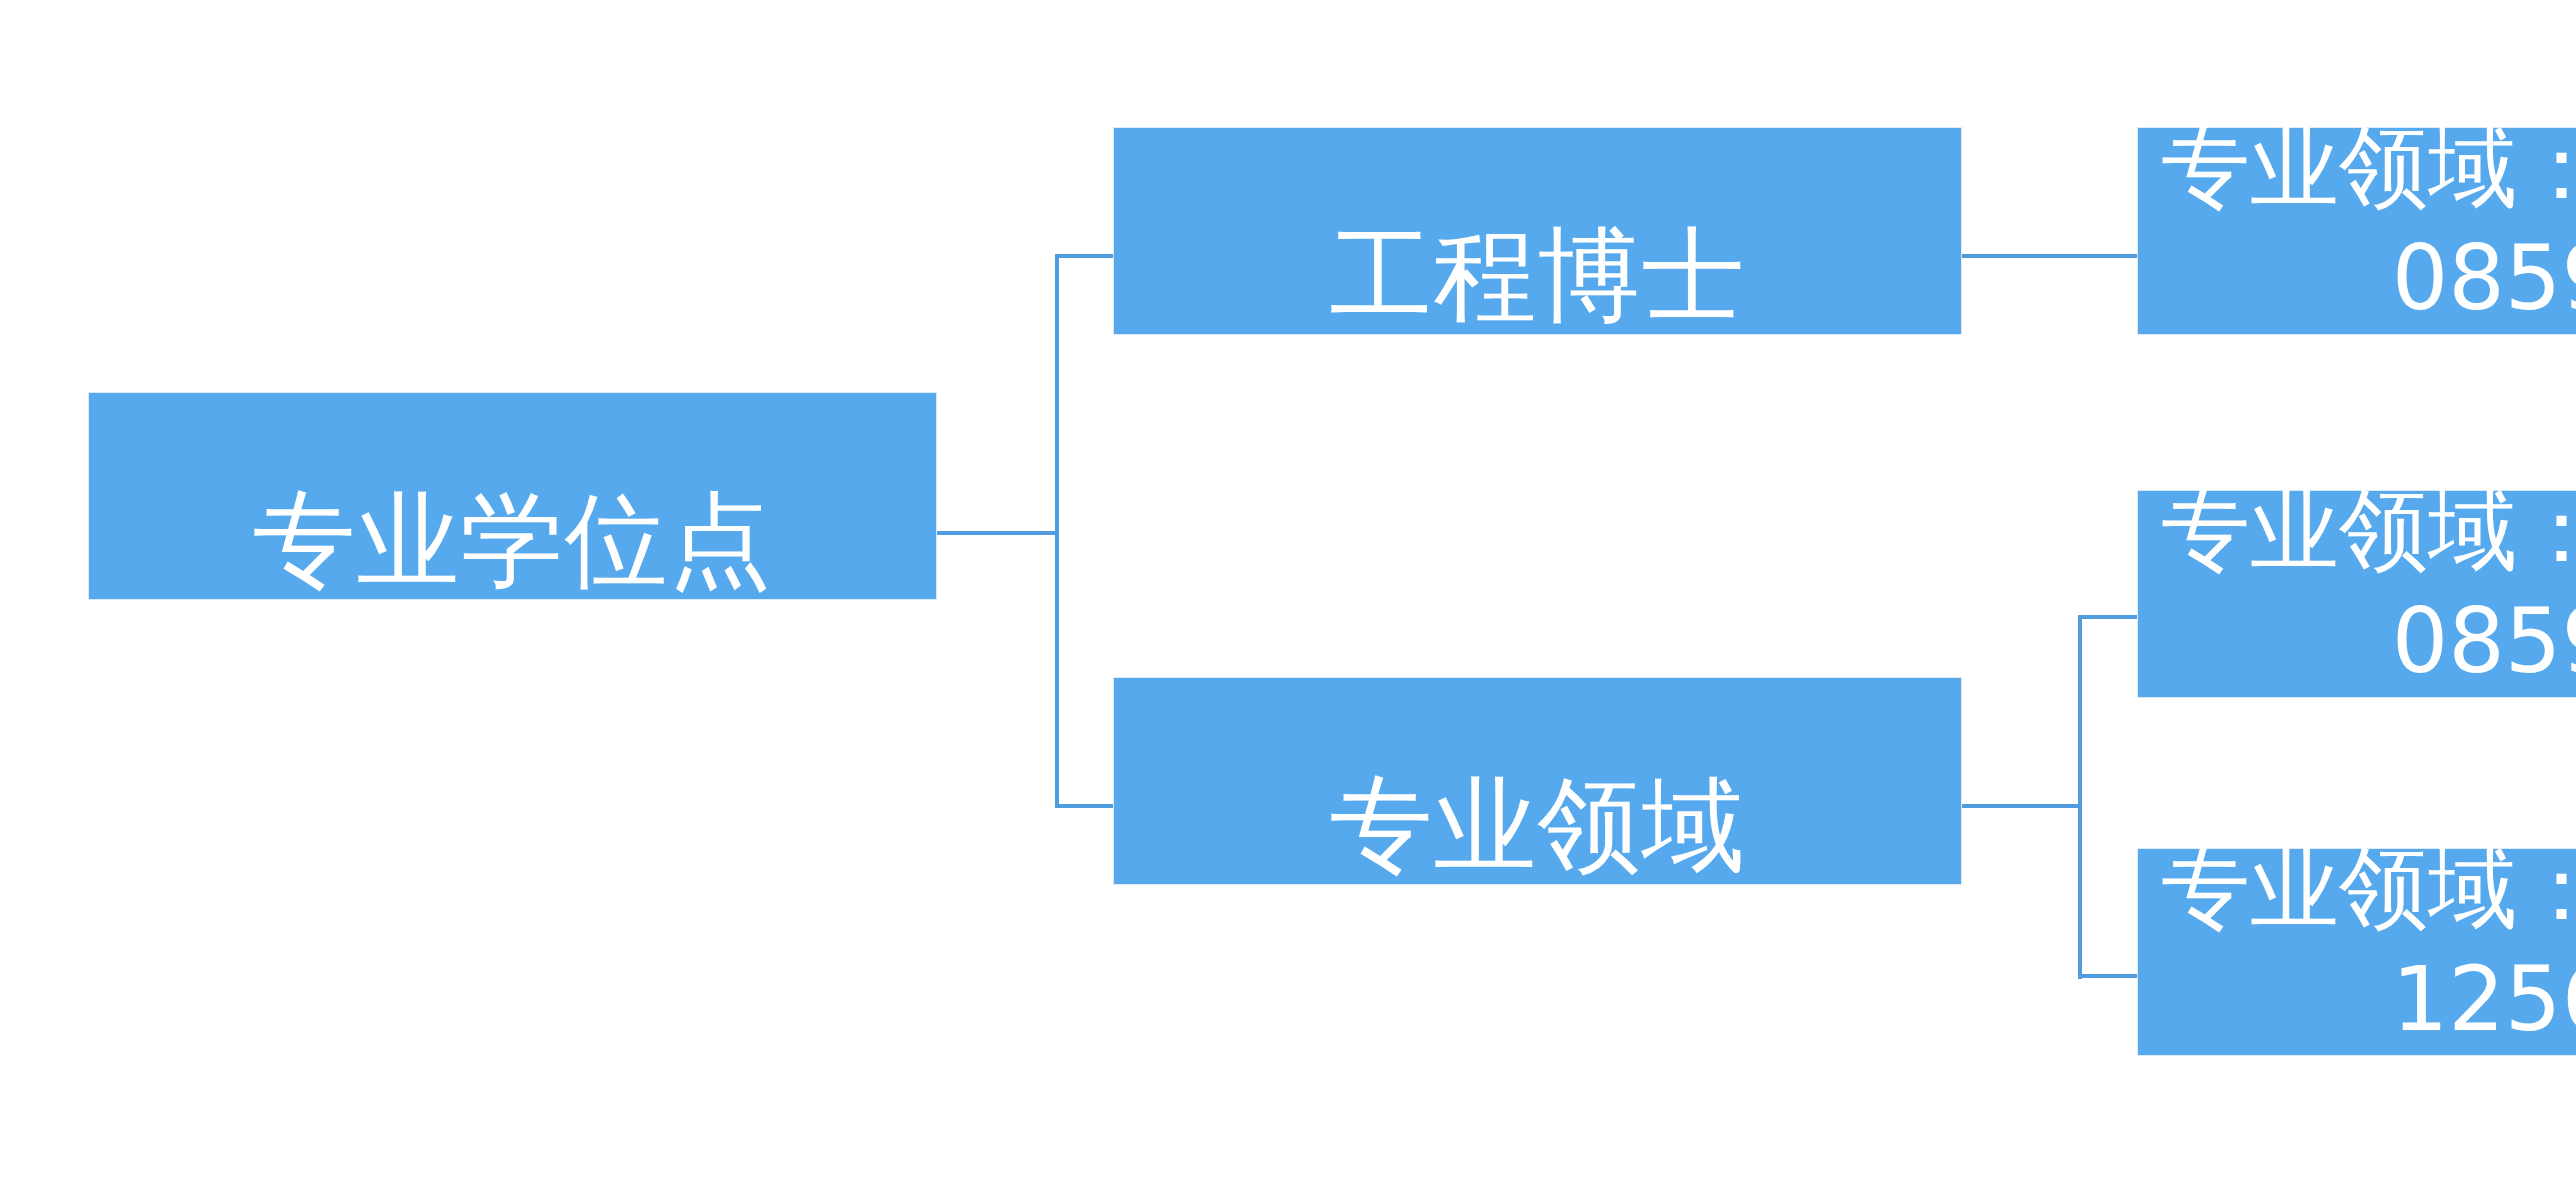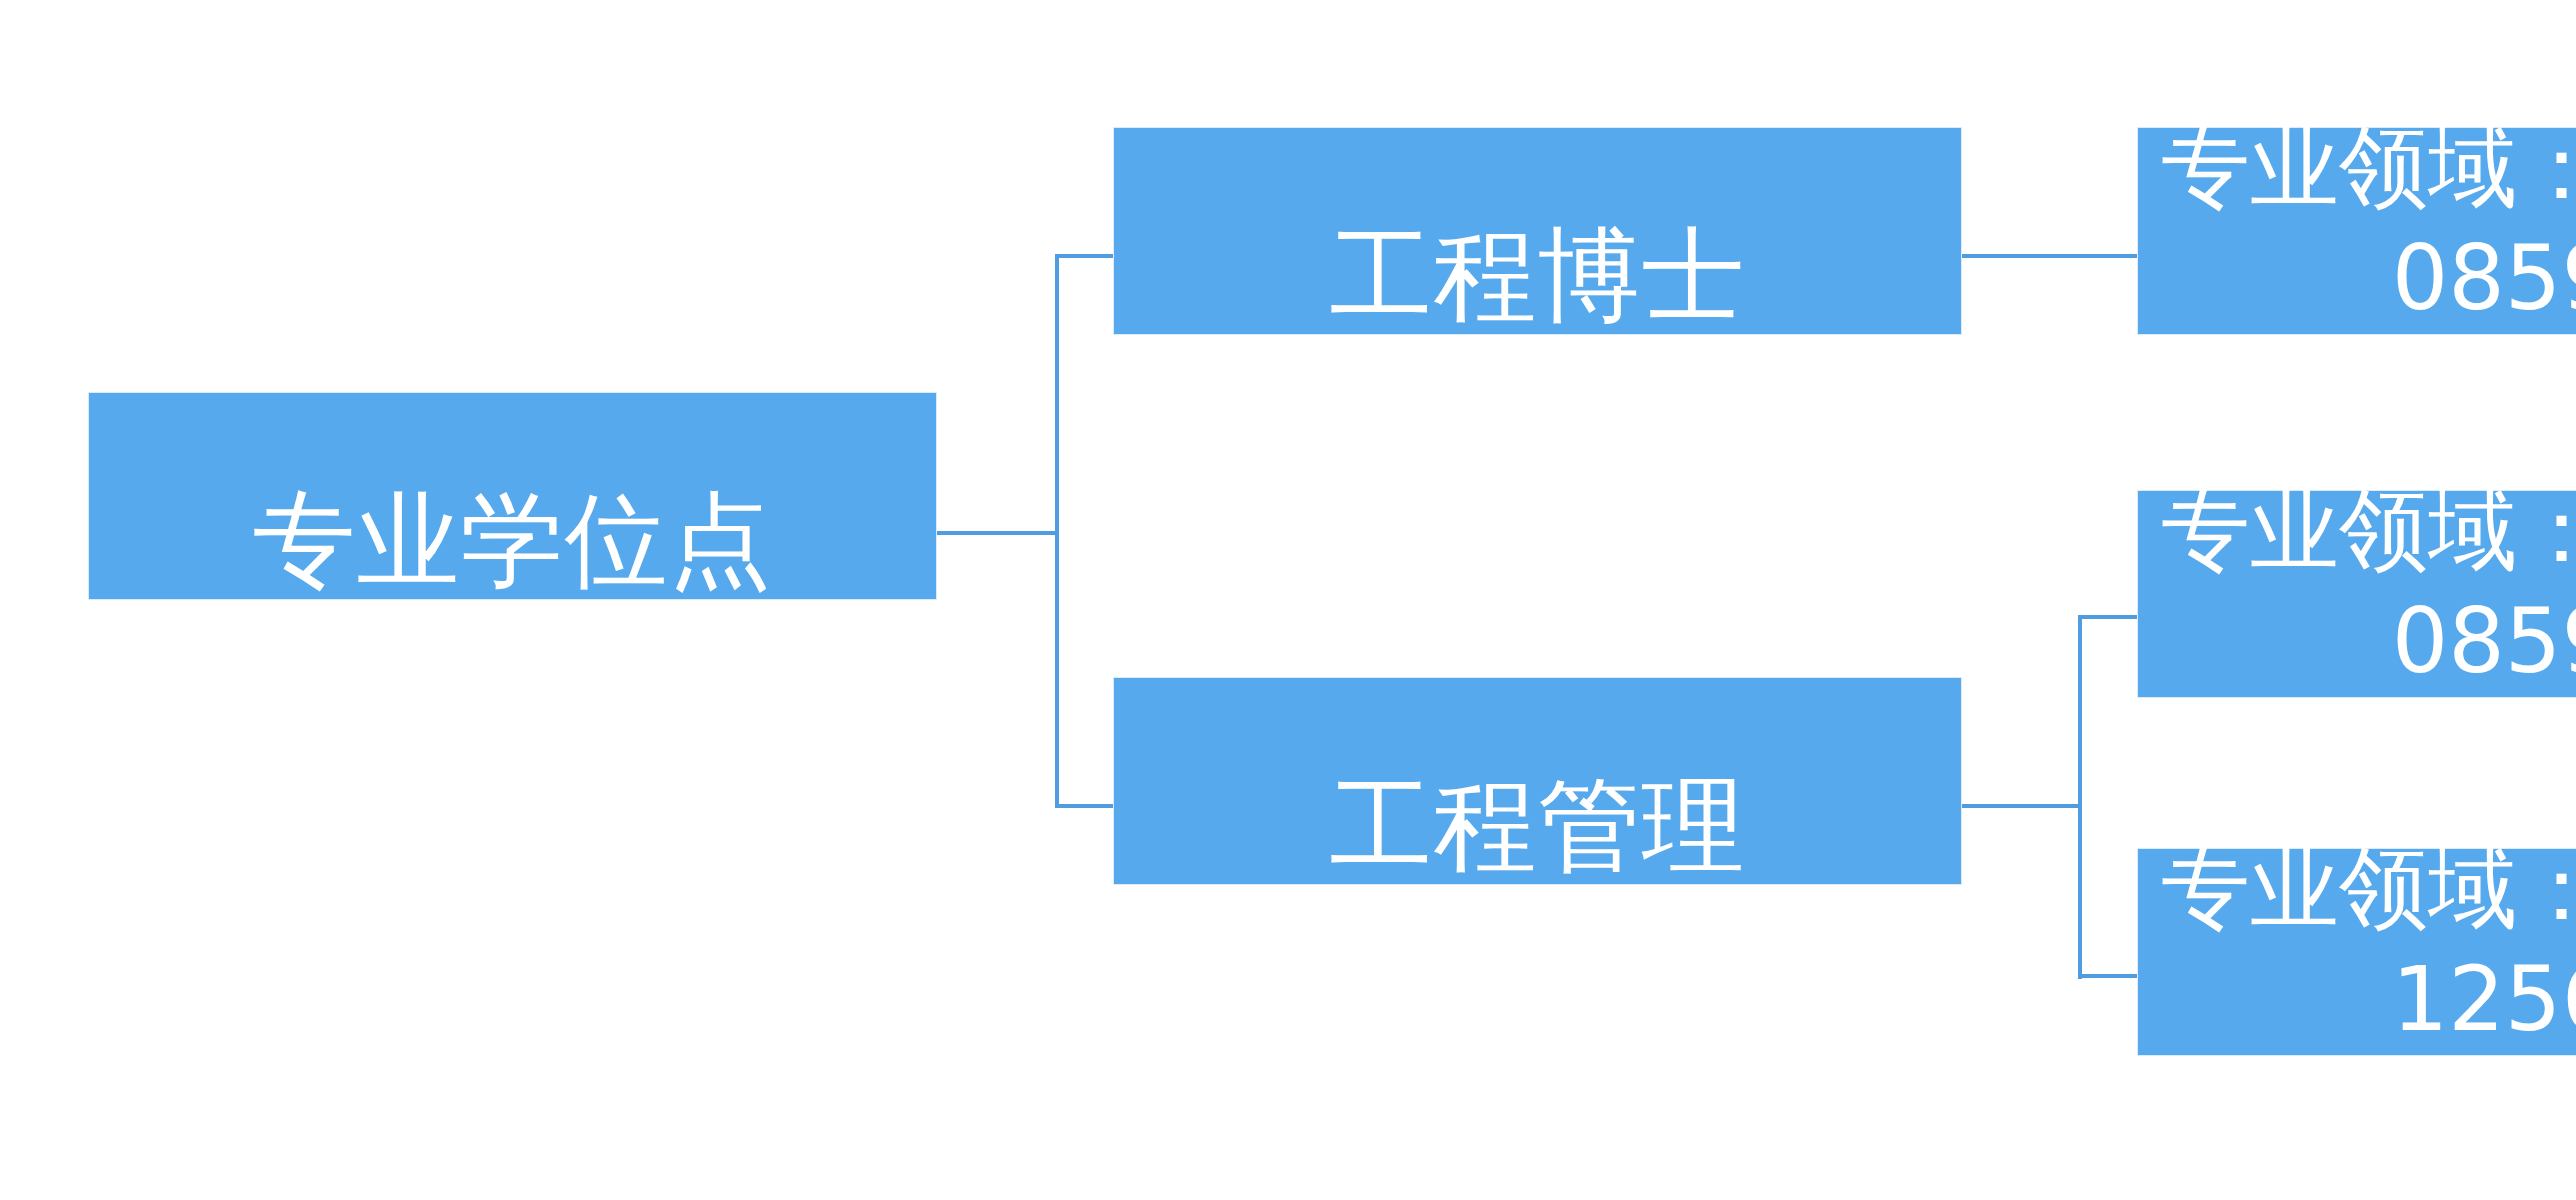--- a/index.html
+++ b/index.html
@@ -79,21 +79,21 @@
 
   <div class="node" id="root-node">
     <div class="label-large">专业学位点</div>
   </div>
 
   <div class="node" id="doctor-node">
     <div class="label-large">工程博士</div>
   </div>
 
   <div class="node" id="master-node">
-    <div class="label-large">工程管理</div>
+    <div class="label-large">专业领域</div>
   </div>
 
   <div class="node" id="leaf-node-1">
     <div class="leaf-line">专业领域：水利工程</div>
     <div class="leaf-line">085902</div>
   </div>
 
   <div class="node" id="leaf-node-2">
     <div class="leaf-line">专业领域：水利工程</div>
     <div class="leaf-line">085902</div>

